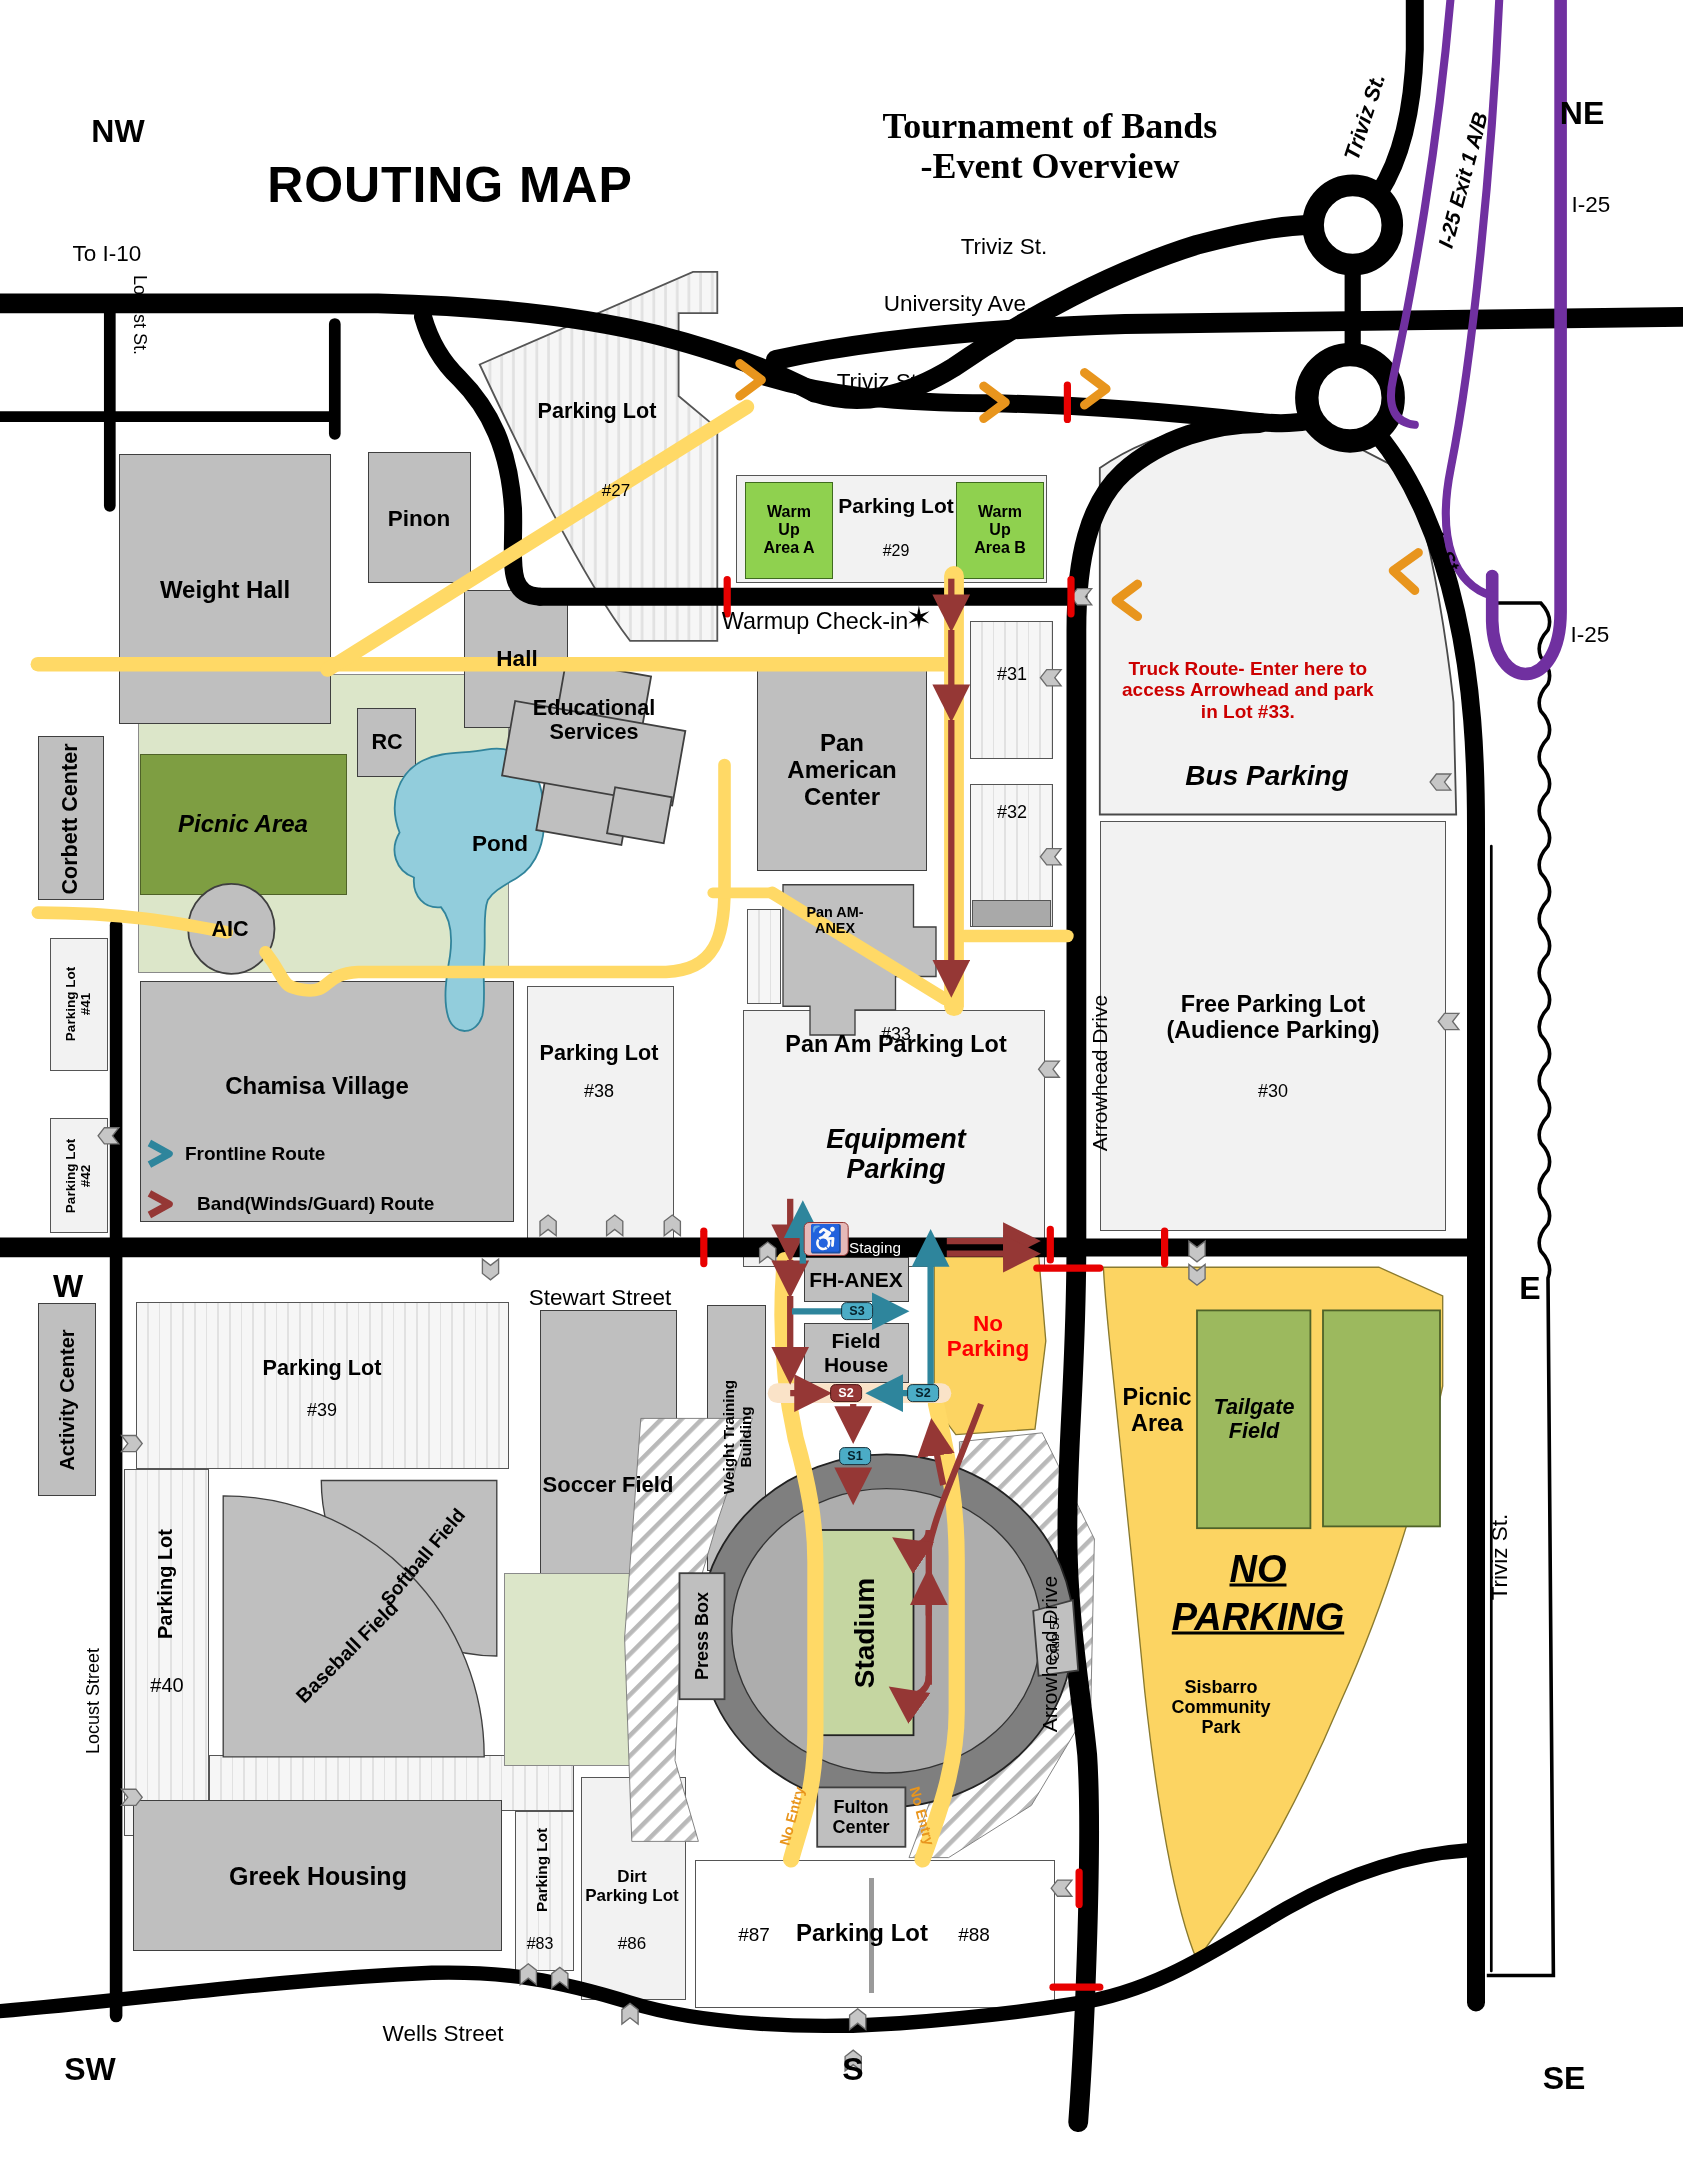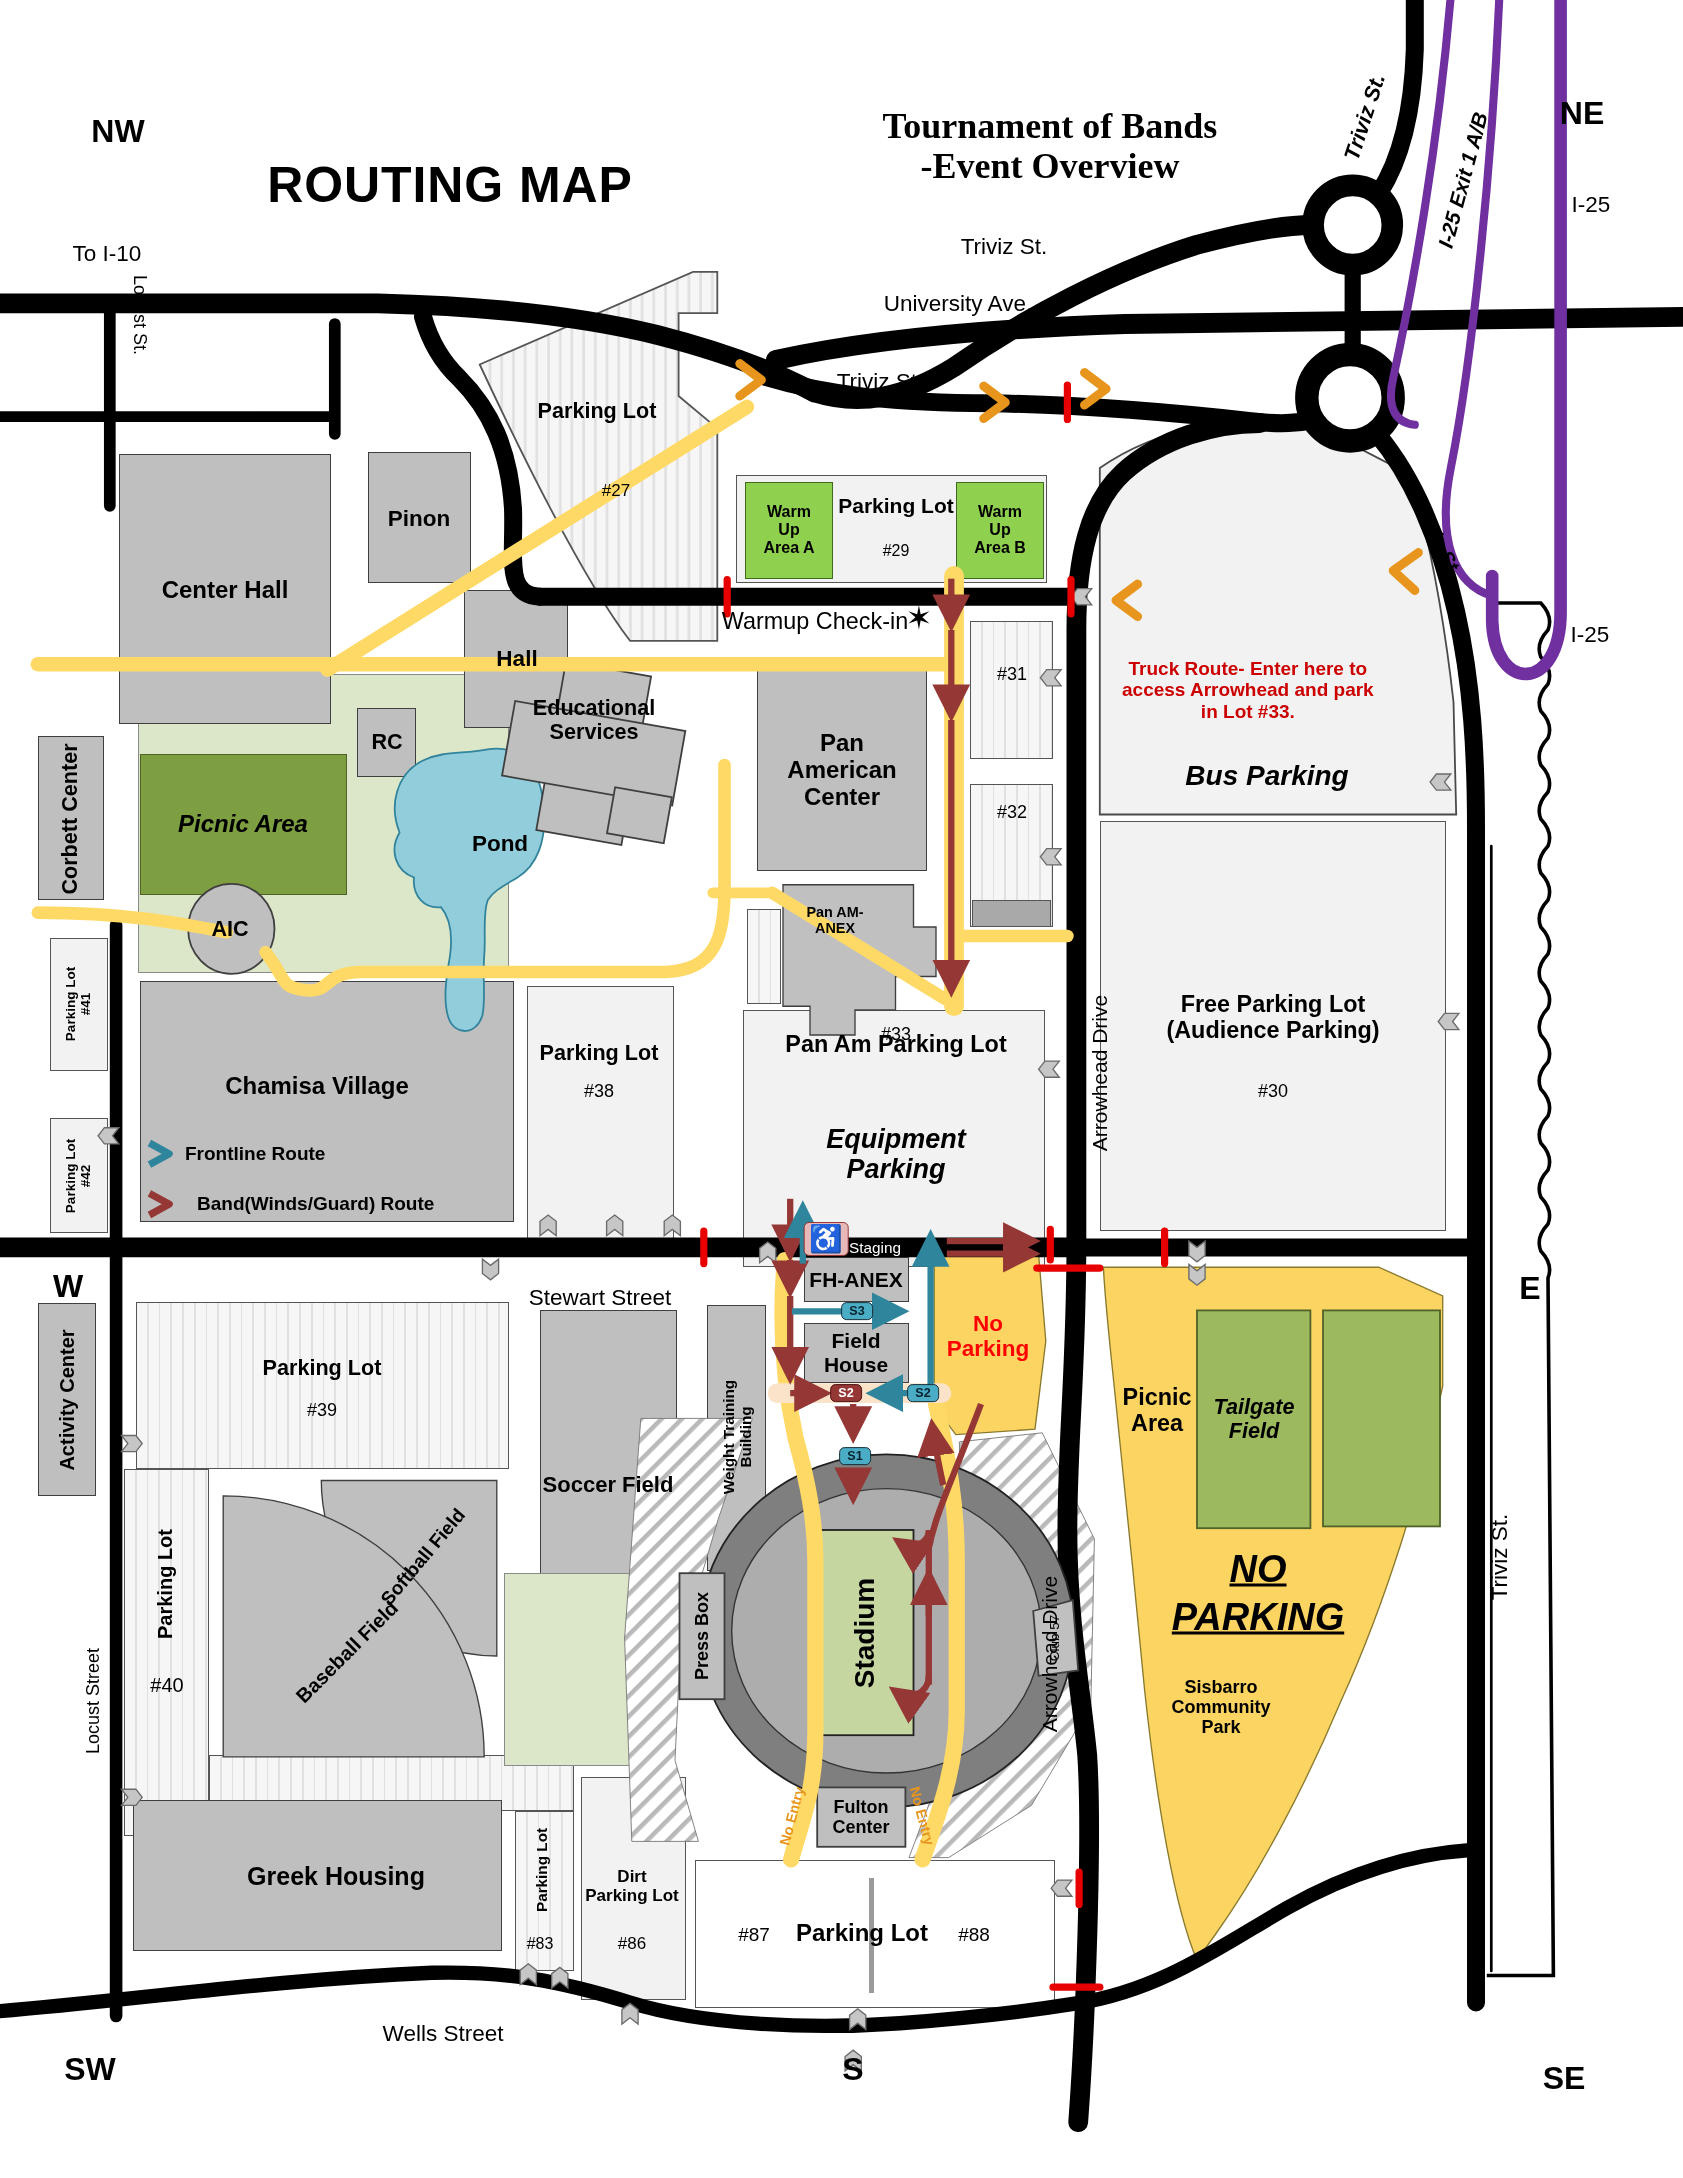--- a/index.html
+++ b/index.html
@@ -287,21 +287,21 @@
 
     <div class="lbl b" style="left:789px;top:530px;font-size:16px;">Warm
 Up
 Area A</div>
     <div class="lbl b" style="left:1000px;top:530px;font-size:16px;">Warm
 Up
 Area B</div>
     <div class="lbl b" style="left:896px;top:506px;font-size:21px;">Parking Lot</div>
     <div class="lbl" style="left:896px;top:551px;font-size:16px;text-align:right;">#29</div>
 
-    <div class="lbl b" style="left:225px;top:590px;font-size:24px;">Center Hall</div>
+    <div class="lbl b" style="left:225px;top:590px;font-size:24px;">Weight Hall</div>
     <div class="lbl b" style="left:419px;top:519px;font-size:22.5px;">Pinon</div>
     <div class="lbl b" style="left:517px;top:659px;font-size:22.5px;">Hall</div>
     <div class="lbl b" style="left:597px;top:411px;font-size:21.6px;">Parking Lot</div>
     <div class="lbl" style="left:616px;top:491px;font-size:17px;">#27</div>
 
     <div class="lbl b red" style="left:1122px;top:690px;font-size:19px;text-align:center;transform:translate(0,-50%);">Truck Route- Enter here to
 access Arrowhead and park
 in Lot #33.</div>
     <div class="lbl b i" style="left:1267px;top:776px;font-size:28px;">Bus Parking</div>
     <div class="lbl b" style="left:1273px;top:1017px;font-size:23.4px;">Free Parking Lot
@@ -365,21 +365,21 @@
     <div class="lbl" style="left:167px;top:1685px;font-size:20px;">#40</div>
 
     <div class="lbl b" style="left:702px;top:1636px;font-size:18px;transform:translate(-50%,-50%) rotate(-90deg);">Press Box</div>
     <div class="lbl b" style="left:865px;top:1633px;font-size:28px;transform:translate(-50%,-50%) rotate(-90deg);">Stadium</div>
     <div class="lbl" style="left:1055px;top:1638px;font-size:13.5px;transform:translate(-50%,-50%) rotate(-90deg);">Club 57</div>
     <div class="lbl b" style="left:861px;top:1817px;font-size:18px;">Fulton
 Center</div>
     <div class="lbl b orange" style="left:792px;top:1816px;font-size:14.4px;transform:translate(-50%,-50%) rotate(-75deg);">No Entry</div>
     <div class="lbl b orange" style="left:922px;top:1816px;font-size:14.4px;transform:translate(-50%,-50%) rotate(75deg);">No Entry</div>
 
-    <div class="lbl b" style="left:336px;top:1876px;font-size:25px;">Greek Housing</div>
+    <div class="lbl b" style="left:318px;top:1876px;font-size:25px;">Greek Housing</div>
     <div class="lbl b" style="left:542px;top:1870px;font-size:15.3px;transform:translate(-50%,-50%) rotate(-90deg);">Parking Lot</div>
     <div class="lbl" style="left:540px;top:1944px;font-size:16px;">#83</div>
     <div class="lbl b" style="left:632px;top:1886px;font-size:17px;">Dirt
 Parking Lot</div>
     <div class="lbl" style="left:632px;top:1944px;font-size:17px;">#86</div>
     <div class="lbl" style="left:754px;top:1935px;font-size:19px;">#87</div>
     <div class="lbl b" style="left:862px;top:1933px;font-size:24px;">Parking Lot</div>
     <div class="lbl" style="left:974px;top:1935px;font-size:19px;">#88</div>
 
     <div class="lbl" style="left:826px;top:1239px;font-size:27px;background:#E6B9B8;border:1.8px solid #943634;border-radius:5.4px;padding:0.9px 4.5px;">♿</div>

